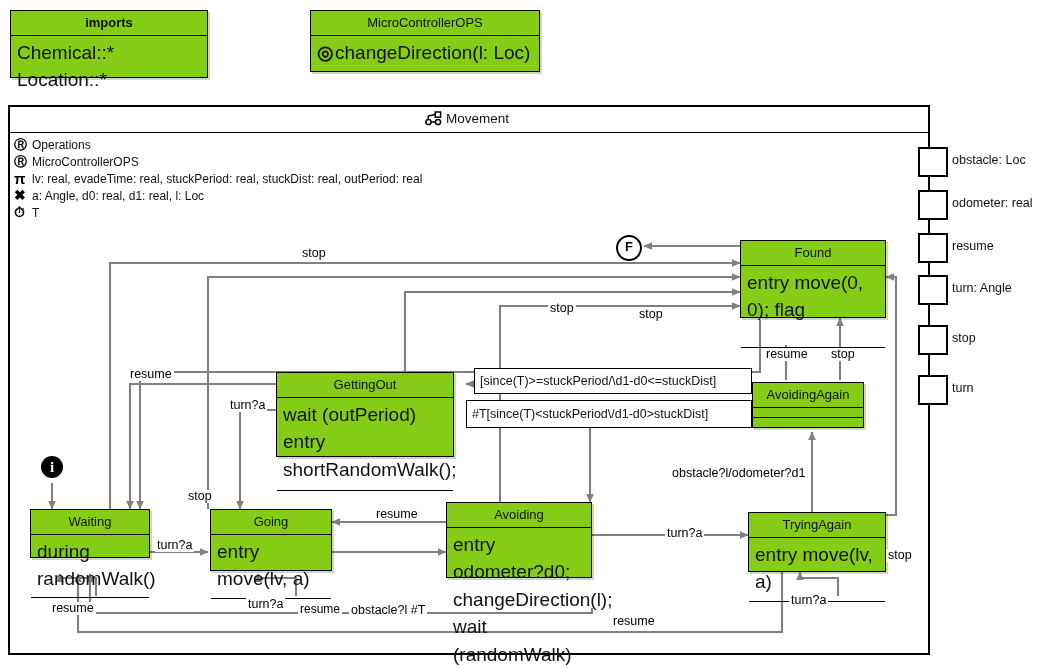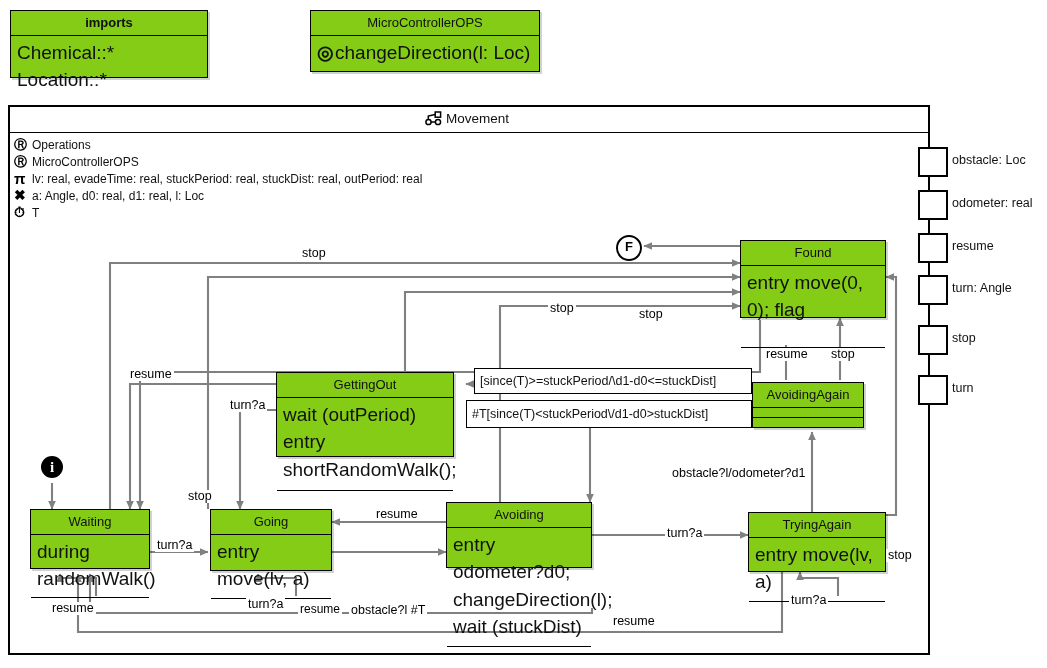--- a/index.html
+++ b/index.html
@@ -194,46 +194,46 @@
   </div>
 
   <div class="box shadow" style="left:752px;top:382px;width:112px;height:46px;">
     <div class="hd">AvoidingAgain</div>
     <div class="sep"></div>
     <div class="emptycomp" style="height:9px;"></div>
     <div class="sep"></div>
     <div class="emptycomp" style="height:9px;"></div>
   </div>
 
-  <div class="box shadow" style="left:30px;top:509px;width:120px;height:60px;">
+  <div class="box shadow" style="left:30px;top:509px;width:120px;height:49px;">
     <div class="hd">Waiting</div>
     <div class="sep"></div>
     <div class="body">
       <div>during</div>
       <div>randomWalk()</div>
     </div>
     <div class="sep" style="margin-top:1px;"></div>
     <div class="emptycomp" style="height:8px;"></div>
   </div>
 
   <div class="box shadow" style="left:210px;top:509px;width:122px;height:62px;">
     <div class="hd">Going</div>
     <div class="sep"></div>
     <div class="body">entry move(lv, a)</div>
     <div class="sep" style="margin-top:2px;"></div>
     <div class="emptycomp" style="height:8px;"></div>
   </div>
 
-  <div class="box shadow" style="left:446px;top:502px;width:146px;height:66px;">
+  <div class="box shadow" style="left:446px;top:502px;width:146px;height:76px;">
     <div class="hd">Avoiding</div>
     <div class="sep"></div>
     <div class="body">
       <div>entry odometer?d0;</div>
       <div>changeDirection(l);</div>
-      <div>wait (stuckDist)</div>
+      <div>wait (randomWalk)</div>
     </div>
     <div class="sep" style="margin-top:2px;"></div>
     <div class="emptycomp" style="height:8px;"></div>
   </div>
 
   <div class="box shadow" style="left:748px;top:512px;width:138px;height:60px;">
     <div class="hd">TryingAgain</div>
     <div class="sep"></div>
     <div class="body">entry move(lv, a)</div>
     <div class="sep" style="margin-top:2px;"></div>

